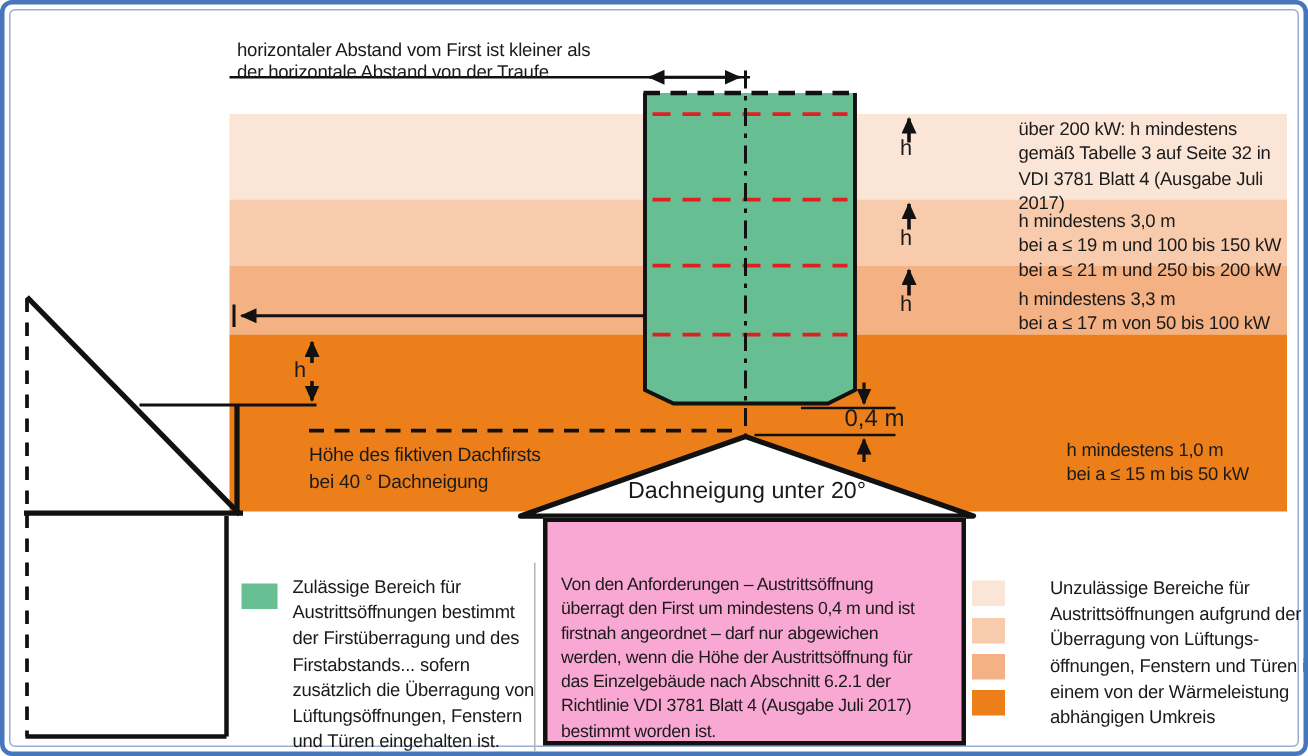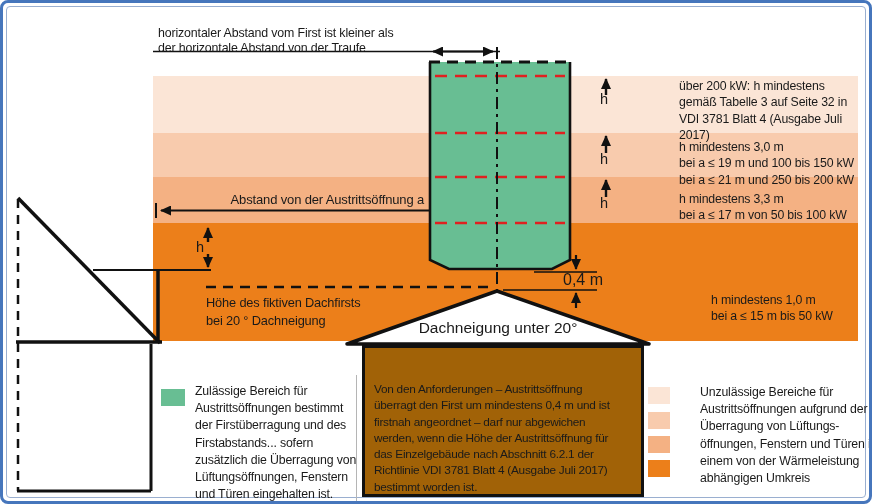--- a/index.html
+++ b/index.html
@@ -16,21 +16,21 @@
   .zone3{background:var(--zone_3,#F4B183);}
   .zone4{background:var(--zone_4,#EC7F1A);}
   .greenbg{background:var(--allowed_green,#68BE93);}
   svg.overlay{position:absolute;left:0;top:0;}
   .txt{position:absolute;white-space:pre;font-size:12.3px;line-height:16.4px;letter-spacing:-0.15px;}
   .lh17{line-height:17.2px;}
   .h-label{position:absolute;font-size:14.5px;font-weight:400;}
   .dim-label{position:absolute;font-size:16px;}
   .roof-label{position:absolute;font-size:15.5px;text-align:center;}
   .note-box{
-    position:absolute;left:359px;top:342px;width:282px;height:152px;background:#a16207;
+    position:absolute;left:359px;top:342px;width:282px;height:152px;background:#f9a8d4;
     border:3px solid #111;box-sizing:border-box;
   }
   .note-box .txt{position:static;display:block;padding:33px 0 0 9px;
     font-size:11.8px;line-height:16.3px;letter-spacing:-0.25px;}
   .swatch{position:absolute;width:22px;height:17px;}
   .divider{position:absolute;width:1px;background:#b5b5b5;}
   .green-fill{fill:var(--allowed_green,#68BE93);}
   .red-dash{stroke:var(--marker_red,#E02020);stroke-width:2.5;stroke-dasharray:12 8;fill:none;}
   .blk{stroke:#111;fill:none;}
 </style>
@@ -100,24 +100,23 @@
       <line class="blk" x1="148" y1="341" x2="148" y2="488" stroke-width="3"></line>
       <line class="blk" x1="14" y1="488" x2="148" y2="488" stroke-width="3"></line>
     </g>
 
     <polygon points="494,288 646,341 344,341" fill="#fff" stroke="#111" stroke-width="3.5" stroke-linejoin="round"></polygon>
   </svg>
 
   <div class="txt" style="left:155px;top:23px;font-size:12.4px;line-height:14.5px;">horizontaler Abstand vom First ist kleiner als
 der horizontale Abstand von der Traufe</div>
 
-  <div class="txt" style="left:181px;top:189px;width:240px;text-align:right;font-size:13px;">Abstand von der Austrittsöffnung a</div>
 
   <div class="txt" style="left:203px;top:291px;font-size:12.8px;line-height:18px;">Höhe des fiktiven Dachfirsts
-bei 20 ° Dachneigung</div>
+bei 40 ° Dachneigung</div>
 
   <div class="roof-label" style="left:410px;top:316px;width:170px;">Dachneigung unter 20°</div>
 
   <div class="dim-label" style="left:560px;top:268px;">0,4 m</div>
 
   <div class="h-label" style="left:597px;top:88px;">h</div>
   <div class="h-label" style="left:597px;top:148px;">h</div>
   <div class="h-label" style="left:597px;top:192px;">h</div>
   <div class="h-label" style="left:193px;top:236px;">h</div>
 

